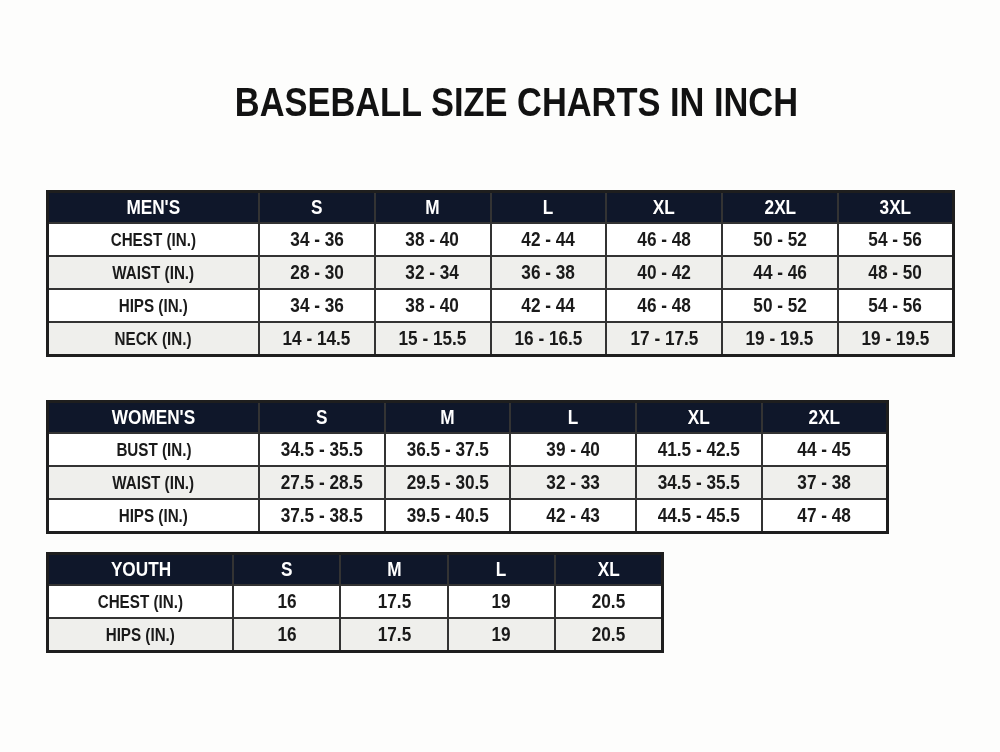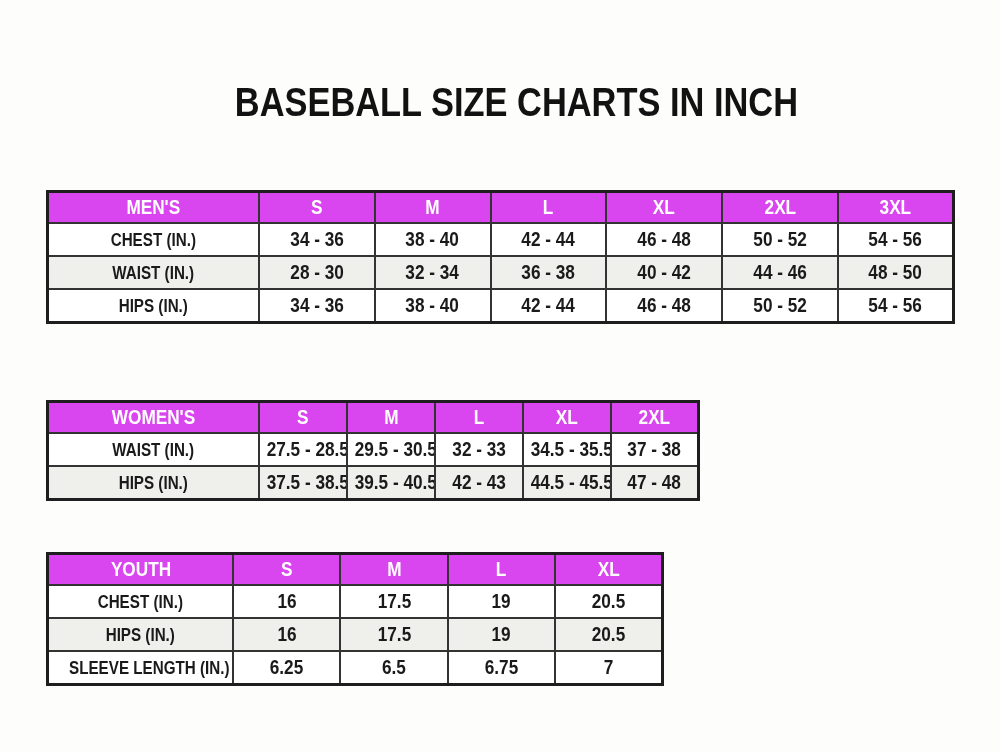--- a/index.html
+++ b/index.html
@@ -32,41 +32,41 @@
     font-size: 40px;
     font-weight: 700;
     letter-spacing: 0px;
     color: #121212;
   }
   .tbl-wrap {
     position: absolute;
     left: 46px;
   }
   .tbl-wrap.mens   { top: 190px; width: 909px; }
-  .tbl-wrap.womens { top: 400px; width: 654px; }
+  .tbl-wrap.womens { top: 400px; width: 843px; }
   .tbl-wrap.youth  { top: 552px; width: 618px; }
 
   table.size-table {
     width: 100%;
     border-collapse: collapse;
     table-layout: fixed;
     background: #ffffff;
     border: 3px solid #1e1e1e;
   }
   table.size-table th,
   table.size-table td {
     border: 2px solid #333333;
     padding: 0;
     text-align: center;
     vertical-align: middle;
     font-weight: 700;
     overflow: hidden;
   }
   table.size-table thead th {
-    background: #d946ef;
+    background: #0f172a;
     color: #ffffff;
     height: 29px;
     font-size: 20px;
   }
   table.size-table tbody td {
     height: 31px;
     font-size: 20px;
     color: #1a1a1a;
   }
   table.size-table tbody tr:nth-child(even) {
@@ -116,38 +116,55 @@
         </tr>
         <tr>
           <td class="label-col"><span class="cond">HIPS (IN.)</span></td>
           <td><span class="cond">34 - 36</span></td>
           <td><span class="cond">38 - 40</span></td>
           <td><span class="cond">42 - 44</span></td>
           <td><span class="cond">46 - 48</span></td>
           <td><span class="cond">50 - 52</span></td>
           <td><span class="cond">54 - 56</span></td>
         </tr>
+        <tr>
+          <td class="label-col"><span class="cond">NECK (IN.)</span></td>
+          <td><span class="cond">14 - 14.5</span></td>
+          <td><span class="cond">15 - 15.5</span></td>
+          <td><span class="cond">16 - 16.5</span></td>
+          <td><span class="cond">17 - 17.5</span></td>
+          <td><span class="cond">19 - 19.5</span></td>
+          <td><span class="cond">19 - 19.5</span></td>
+        </tr>
       </tbody>
     </table>
 </section>
 
 <section class="tbl-wrap womens">
   <table class="size-table">
       <thead>
         <tr>
           <th class="label-col"><span class="cond">WOMEN'S</span></th>
           <th><span class="cond">S</span></th>
           <th><span class="cond">M</span></th>
           <th><span class="cond">L</span></th>
           <th><span class="cond">XL</span></th>
           <th><span class="cond">2XL</span></th>
         </tr>
       </thead>
       <tbody>
         <tr>
+          <td class="label-col"><span class="cond">BUST (IN.)</span></td>
+          <td><span class="cond">34.5 - 35.5</span></td>
+          <td><span class="cond">36.5 - 37.5</span></td>
+          <td><span class="cond">39 - 40</span></td>
+          <td><span class="cond">41.5 - 42.5</span></td>
+          <td><span class="cond">44 - 45</span></td>
+        </tr>
+        <tr>
           <td class="label-col"><span class="cond">WAIST (IN.)</span></td>
           <td><span class="cond">27.5 - 28.5</span></td>
           <td><span class="cond">29.5 - 30.5</span></td>
           <td><span class="cond">32 - 33</span></td>
           <td><span class="cond">34.5 - 35.5</span></td>
           <td><span class="cond">37 - 38</span></td>
         </tr>
         <tr>
           <td class="label-col"><span class="cond">HIPS (IN.)</span></td>
           <td><span class="cond">37.5 - 38.5</span></td>
@@ -179,22 +196,15 @@
           <td><span class="cond">19</span></td>
           <td><span class="cond">20.5</span></td>
         </tr>
         <tr>
           <td class="label-col"><span class="cond">HIPS (IN.)</span></td>
           <td><span class="cond">16</span></td>
           <td><span class="cond">17.5</span></td>
           <td><span class="cond">19</span></td>
           <td><span class="cond">20.5</span></td>
         </tr>
-        <tr>
-          <td class="label-col"><span class="cond">SLEEVE LENGTH (IN.)</span></td>
-          <td><span class="cond">6.25</span></td>
-          <td><span class="cond">6.5</span></td>
-          <td><span class="cond">6.75</span></td>
-          <td><span class="cond">7</span></td>
-        </tr>
       </tbody>
     </table>
 </section>
 
 </body></html>

